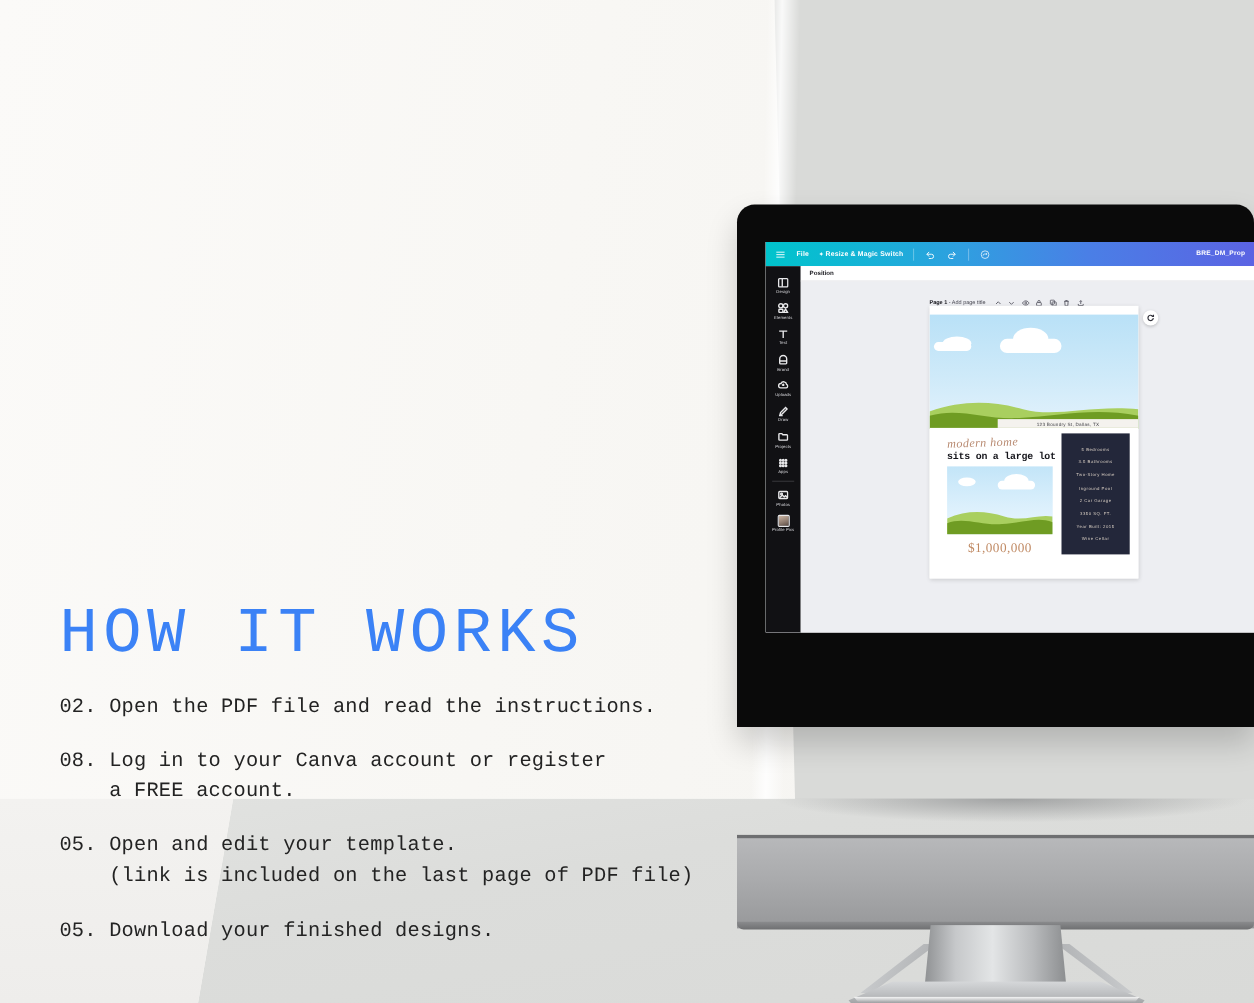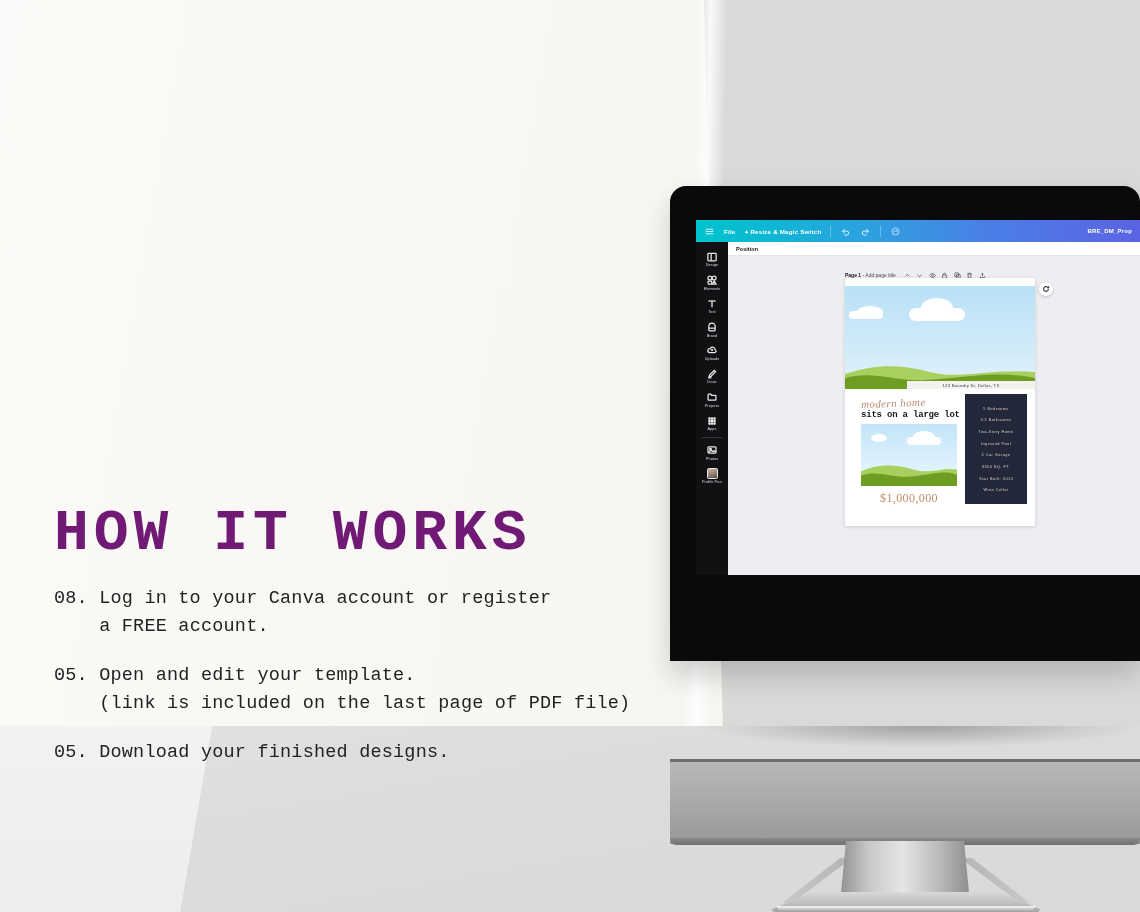--- a/index.html
+++ b/index.html
@@ -25,21 +25,21 @@
                clip-path:polygon(212px 0, 1140px 0, 1140px 186px, 180px 186px); }
   .bg-desk-front { position:absolute; left:0; top:726px; width:1140px; height:186px;
                background:linear-gradient(180deg,#f3f2f0 0%,#eeedeb 100%);
                clip-path:polygon(0 0, 212px 0, 180px 186px, 0 186px); }
   .desk-shadow { position:absolute; left:700px; top:726px; width:440px; height:46px;
                background:radial-gradient(ellipse 300px 30px at 50% 0%,rgba(90,92,95,0.45) 0%,rgba(90,92,95,0.0) 72%); }
 
   
   .copy { position:absolute; left:54px; top:505px; width:640px; }
   .headline { font-size:58px; line-height:1.0; letter-spacing:5px;
-              color:#701a75; font-weight:700; white-space:pre; }
+              color:#3b82f6; font-weight:400; white-space:pre;margin-top:44px; }
   .steps { margin-top:22px; }
   .step { font-size:18.5px; line-height:1.52; color:#232323;
           letter-spacing:0.2px; margin-bottom:21px; white-space:pre-wrap; }
   .step:last-child { margin-bottom:0; }
 
   
   #monitor { position:absolute; left:670px; top:186px; width:470px; height:475px; }
   .bezel { position:absolute; left:0; top:0; width:470px; height:475px;
            background:#0a0a0a; border-radius:16px 16px 0 0;
            box-shadow:0 14px 28px rgba(0,0,0,0.18); }
@@ -155,20 +155,21 @@
   <div class="bg-wall"></div>
   <div class="bg-wall-edge"></div>
   <div class="bg-desk"></div>
   <div class="bg-desk-front"></div>
   <div class="desk-shadow"></div>
 </div>
 
 <div class="copy">
   <div class="headline">HOW IT WORKS</div>
   <div class="steps">
+    <div class="step">02. Open the PDF file and read the instructions.</div>
     <div class="step">08. Log in to your Canva account or register
     a FREE account.</div>
     <div class="step">05. Open and edit your template.
     (link is included on the last page of PDF file)</div>
     <div class="step">05. Download your finished designs.</div>
   </div>
 </div>
 
 <div id="monitor">
   <div class="bezel"></div>

